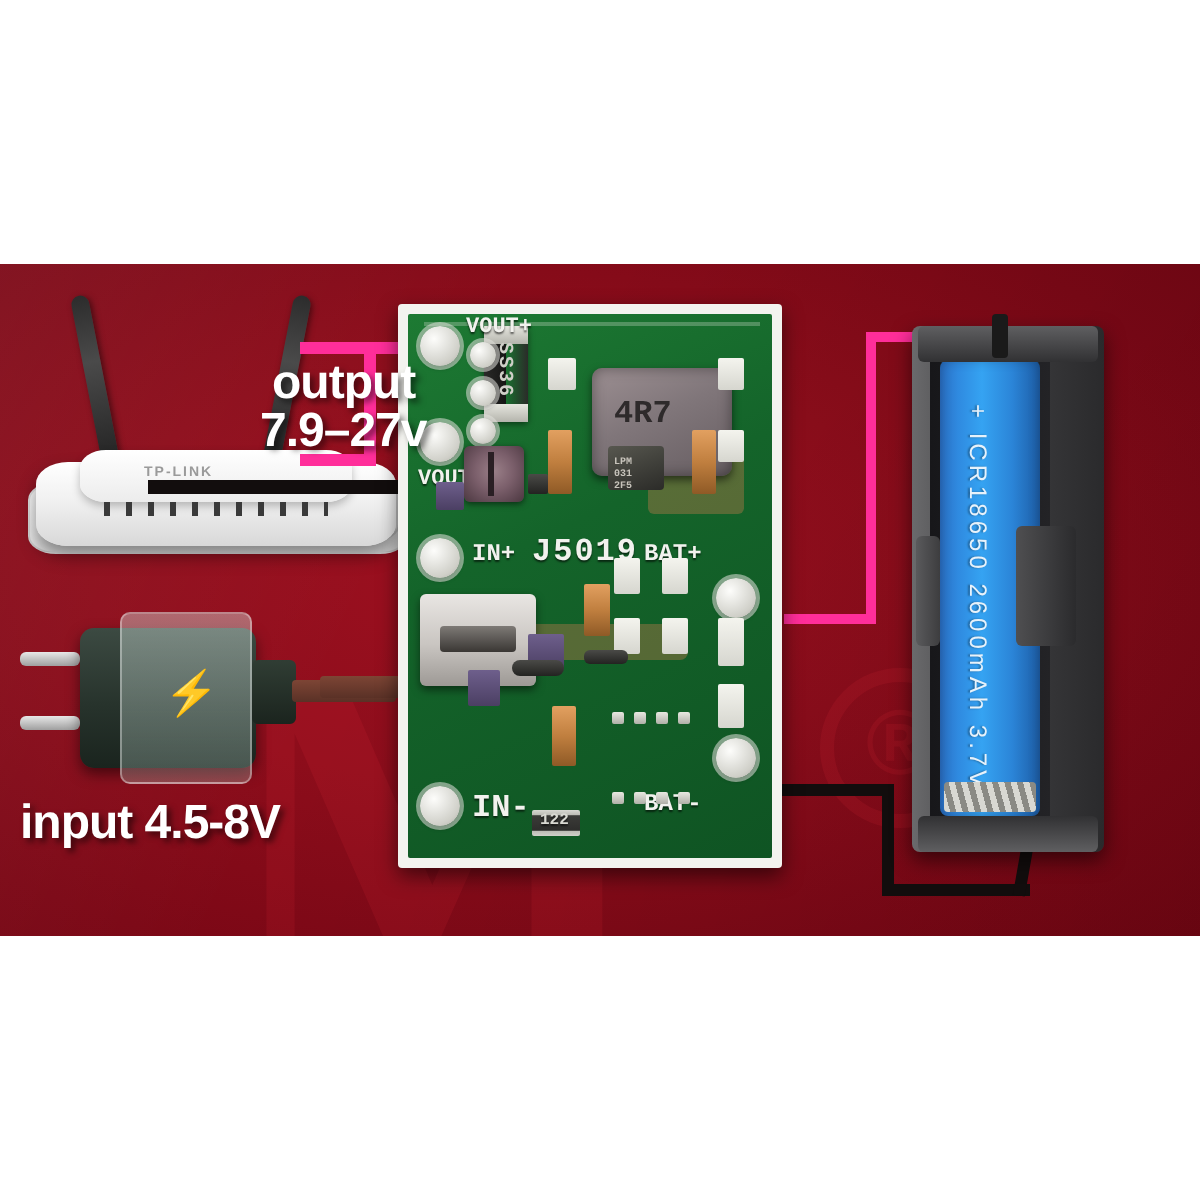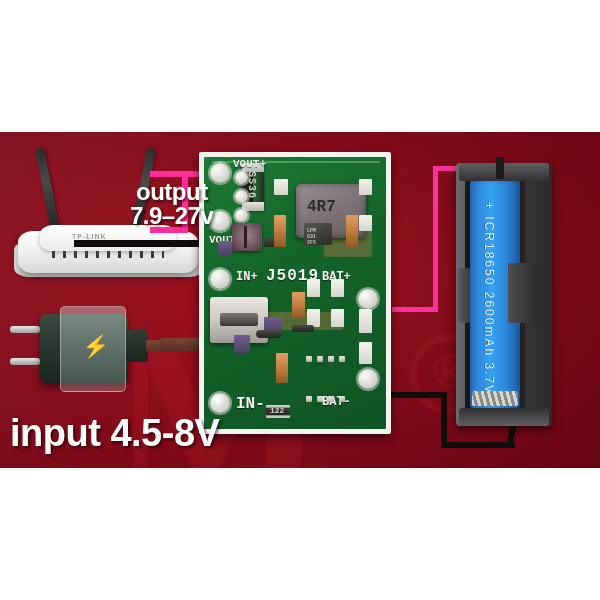--- a/index.html
+++ b/index.html
@@ -24,21 +24,21 @@
 
   
   .wire{position:absolute;background:#ff2e9a;}
   .wire.k{background:#120d0d;}
 
   
   .lbl{position:absolute;color:#ffffff;font-weight:bold;letter-spacing:-0.5px;
        text-shadow:2px 2px 3px rgba(0,0,0,.55);white-space:nowrap;}
   #out-l1{left:136px;top:178px;font-size:24px;}
   #out-l2{left:130px;top:202px;font-size:24px;}
-  #in-lbl{left:10px;top:412px;font-size:38px;}
+  #in-lbl{left:10px;top:398px;font-size:24px;}
   #bat-lbl{left:408px;top:328px;font-size:30px;}
   #foot{position:absolute;left:0;top:436px;width:600px;text-align:center;
          color:#f5c518;font-size:26px;font-weight:bold;letter-spacing:0px;
          text-shadow:1px 2px 2px rgba(0,0,0,.5);font-family:"Liberation Sans",sans-serif;}
 
   
   #router{position:absolute;left:14px;top:145px;width:190px;height:130px;}
   .ant{position:absolute;width:9px;height:96px;border-radius:5px;
        background:linear-gradient(180deg,#2c2c2c 0%,#4a4a4a 35%,#1b1b1b 100%);
        box-shadow:1px 1px 3px rgba(0,0,0,.5);}

